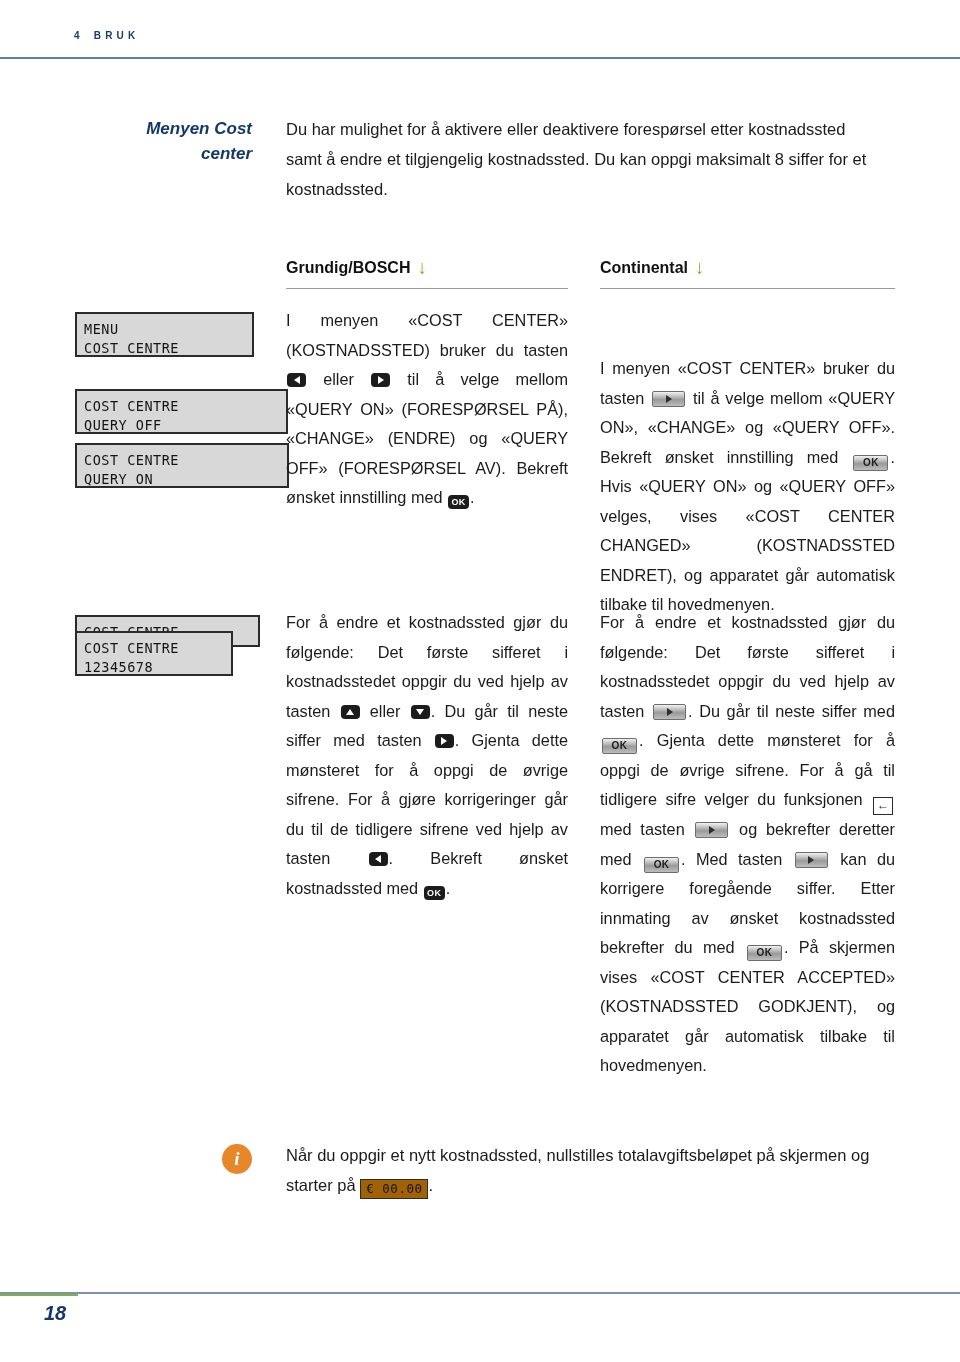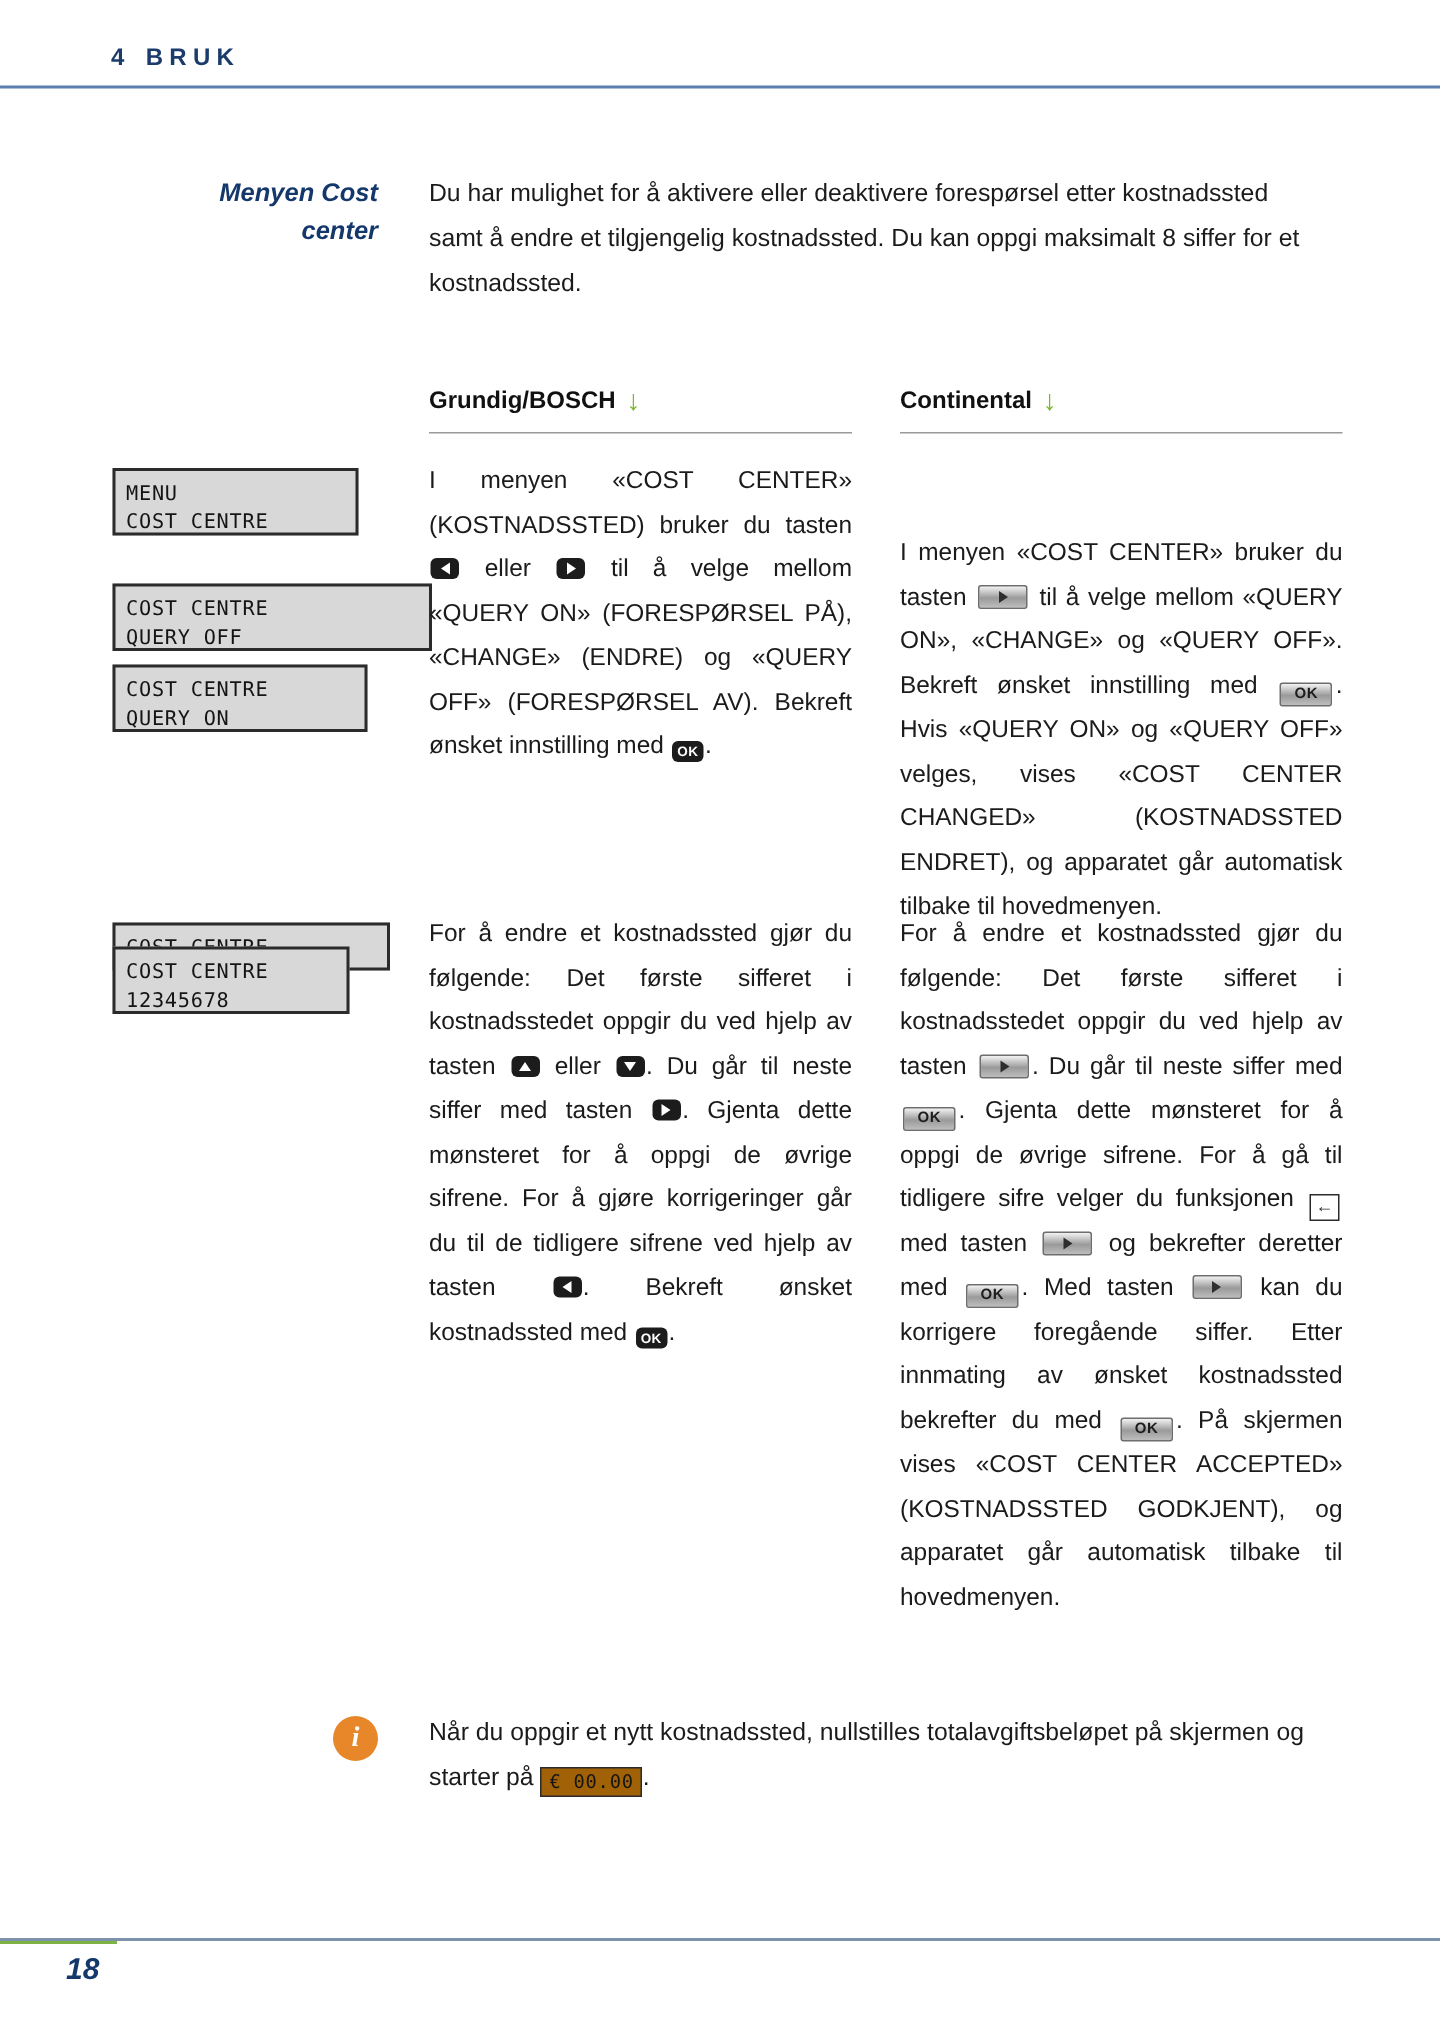--- a/index.html
+++ b/index.html
@@ -21,21 +21,21 @@
     position: absolute;
     left: 0;
     top: 0;
     width: 960px;
     height: 64px;
   }
   .chapter-label {
     position: absolute;
     left: 74px;
     top: 30px;
-    font-size: 16px;
+    font-size: 10px;
     font-weight: bold;
     letter-spacing: 4.2px;
     color: #1b3b6b;
     white-space: nowrap;
   }
   .chapter-num {
     margin-right: 10px;
   }
   .header-rule {
     position: absolute;
@@ -307,27 +307,27 @@
 <div class="col-head" style="left:286px; top:256px;">
   <span>Grundig/BOSCH</span><span class="arrow">↓</span>
 </div>
 <div class="col-rule" style="left:286px; top:288px; width:282px;"></div>
 
 <div class="col-head" style="left:600px; top:256px;">
   <span>Continental</span><span class="arrow">↓</span>
 </div>
 <div class="col-rule" style="left:600px; top:288px; width:295px;"></div>
 
-<div class="lcd" style="left:75px; top:312px; width:164px; height:45px;"><span>MENU</span>
+<div class="lcd" style="left:75px; top:312px; width:179px; height:45px;"><span>MENU</span>
 <span>COST CENTRE</span></div>
 
 <div class="lcd" style="left:75px; top:389px; width:213px; height:45px;"><span>COST CENTRE</span>
 <span>QUERY OFF</span></div>
 
-<div class="lcd" style="left:75px; top:443px; width:170px; height:45px;"><span>COST CENTRE</span>
+<div class="lcd" style="left:75px; top:443px; width:214px; height:45px;"><span>COST CENTRE</span>
 <span>QUERY ON</span></div>
 
 <div class="lcd" style="left:75px; top:615px; width:185px; height:32px;"><span>COST CENTRE</span>
 <span>CHANGE</span></div>
 
 <div class="lcd" style="left:75px; top:631px; width:158px; height:45px;"><span>COST CENTRE</span>
 <span>12345678</span></div>
 
 <div class="col-text" style="left:286px; top:306px; width:282px;">
   <span>I menyen «COST CENTER» (KOSTNADSSTED) bruker du tasten </span><span class="key key-dark left"></span><span> eller </span><span class="key key-dark right"></span><span> til å velge mellom «QUERY ON» (FORESPØRSEL PÅ), «CHANGE» (ENDRE) og «QUERY OFF» (FORESPØRSEL AV). Bekreft ønsket innstilling med </span><span class="key key-dark ok">OK</span><span>.</span>

